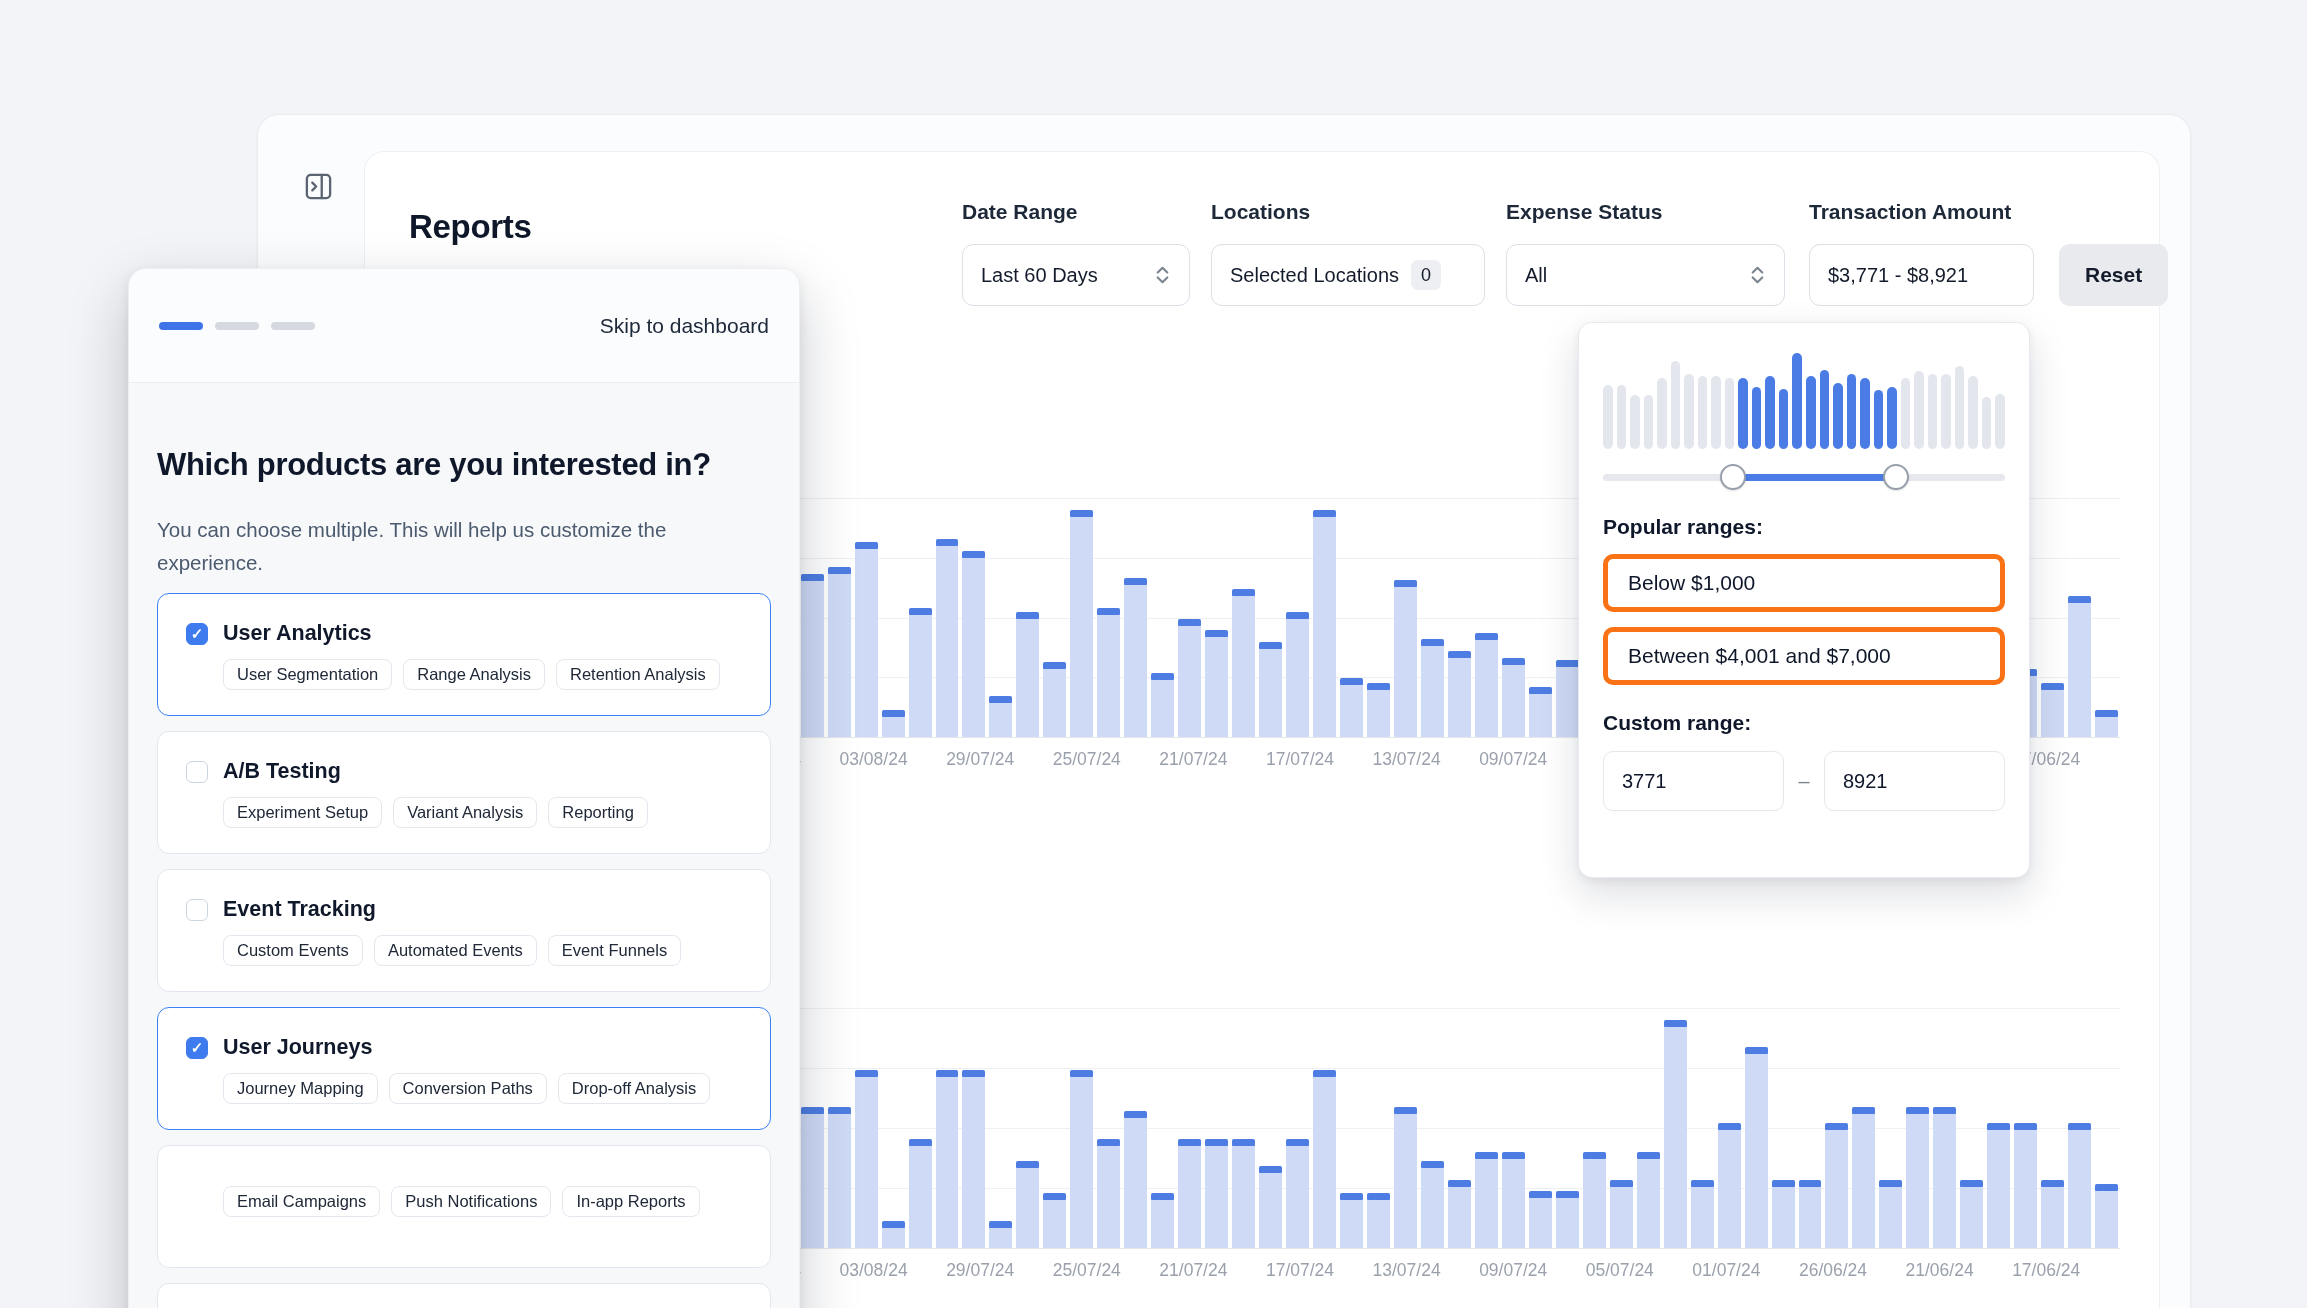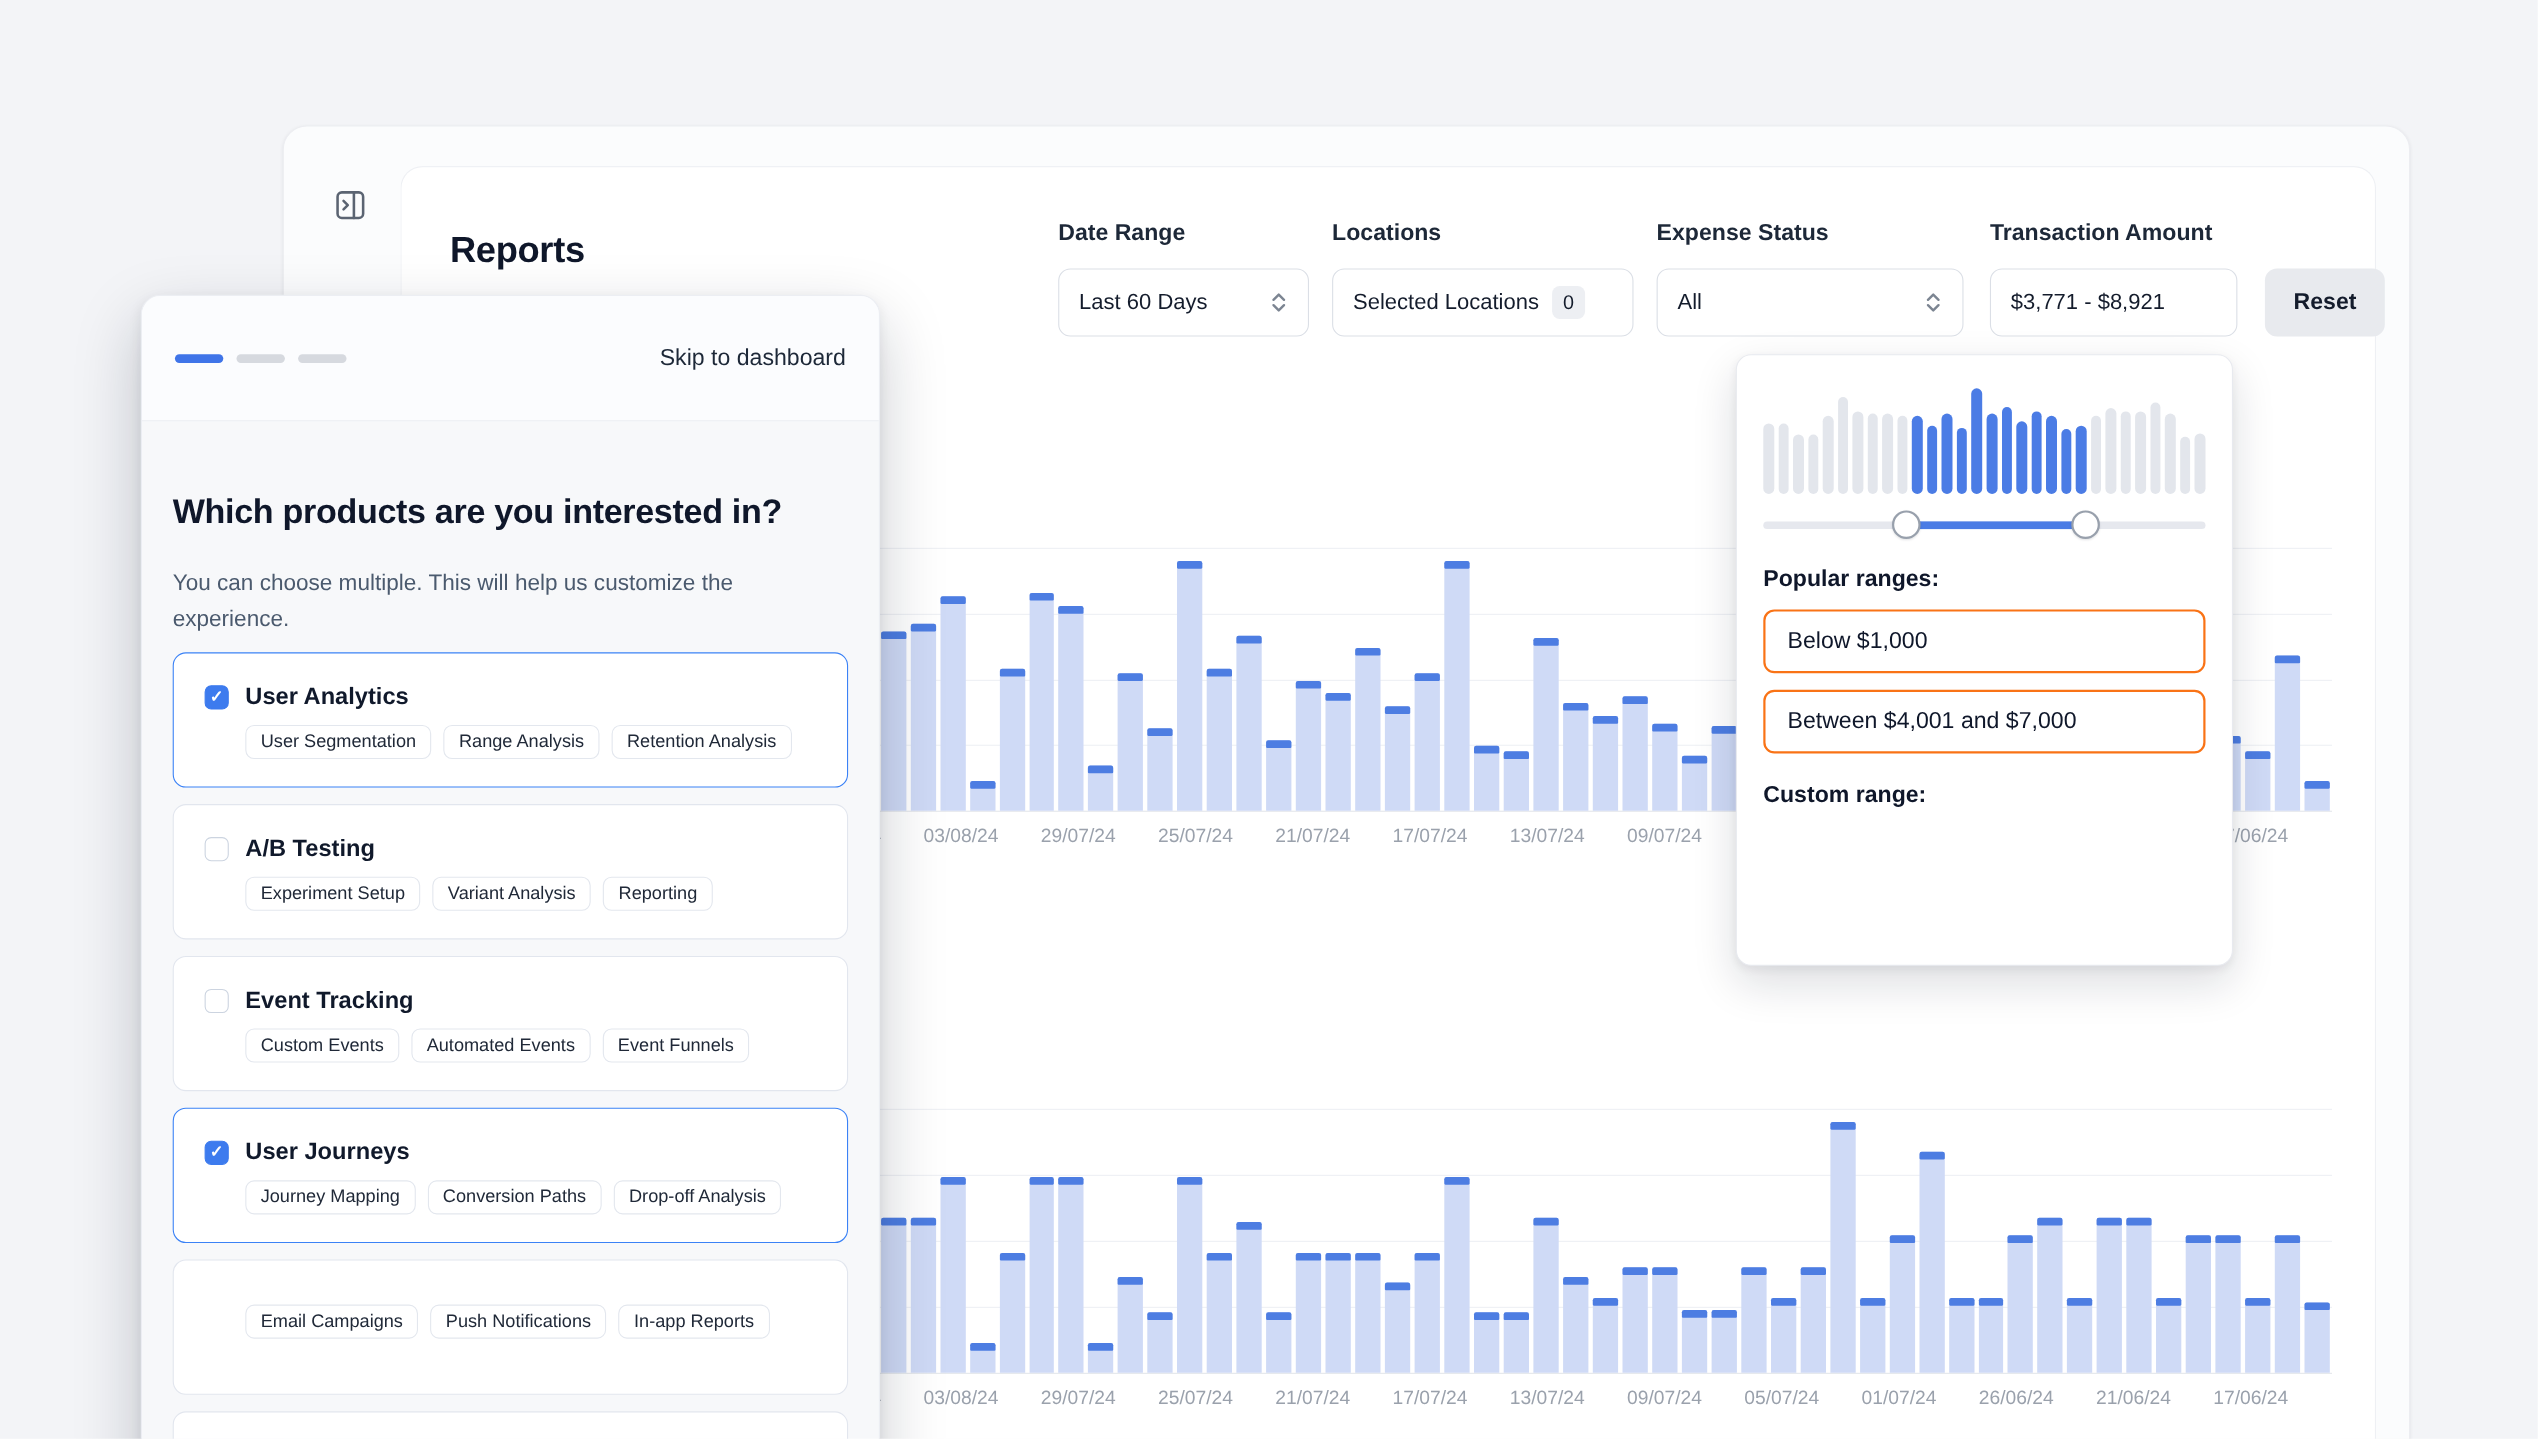--- a/index.html
+++ b/index.html
@@ -95,21 +95,21 @@
   }
   .slider-fill { position:absolute; top:11px; height:7px; background:#4b7ce5; }
   .slider-handle {
     position:absolute; top:1px; width:26px; height:26px; margin-left:-13px;
     background:#fff; border:2.5px solid #98a0ac; border-radius:50%;
     box-shadow:0 1px 2px rgba(15,23,42,.12); cursor:grab;
   }
   .popup-heading { margin-top:24px; font-size:21px; font-weight:700; color:#0f172a; }
   .range-button {
     display:block; width:100%; height:58px; margin-top:15px;
-    background:#fff; border:2px solid #f97316; border-radius:10px;
+    background:#fff; border:5px solid #f97316; border-radius:10px;
     text-align:left; padding:0 20px; font-size:21px; color:#0f172a;
     cursor:pointer; font-family:"Liberation Sans", sans-serif;
   }
   .custom-row { display:flex; align-items:center; margin-top:16px; }
   .custom-input {
     width:181px; height:60px; border:1px solid #e4e7ec; border-radius:10px;
     padding:0 18px; font-size:20px; color:#0f172a; background:#fff;
     font-family:"Liberation Sans", sans-serif;
   }
   .dash-sep { width:44px; text-align:center; color:#7c8592; font-size:20px; }
@@ -676,20 +676,25 @@
     <div class="slider-handle" id="handle-max" style="left: 72.8%;"></div>
   </div>
 
   <div class="popup-heading">Popular ranges:</div>
   <div id="range-buttons">
       <button class="range-button">Below $1,000</button>
       <button class="range-button">Between $4,001 and $7,000</button>
     </div>
 
   <div class="popup-heading" style="margin-top:26px">Custom range:</div>
+  <div class="custom-row">
+    <input class="custom-input" value="3771" style="">
+    <span class="dash-sep">–</span>
+    <input class="custom-input" value="8921" style="">
+  </div>
 </div>
 
 <div class="onboarding-modal">
   <div class="modal-header">
     <div class="progress-steps" id="progress-steps">
         <div class="step-bar active"></div>
         <div class="step-bar"></div>
         <div class="step-bar"></div>
       </div>
     <button class="skip-link">Skip to dashboard</button>

